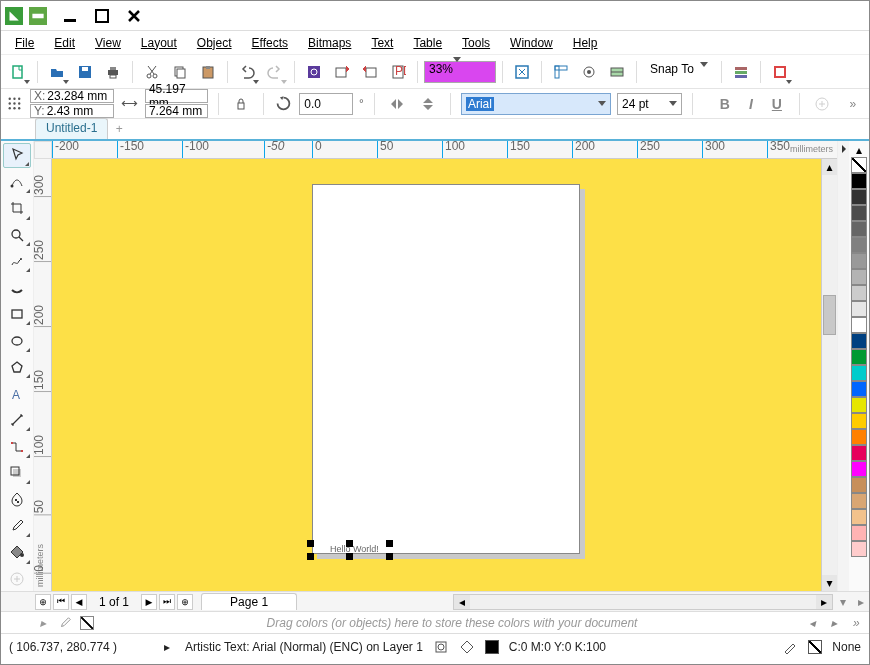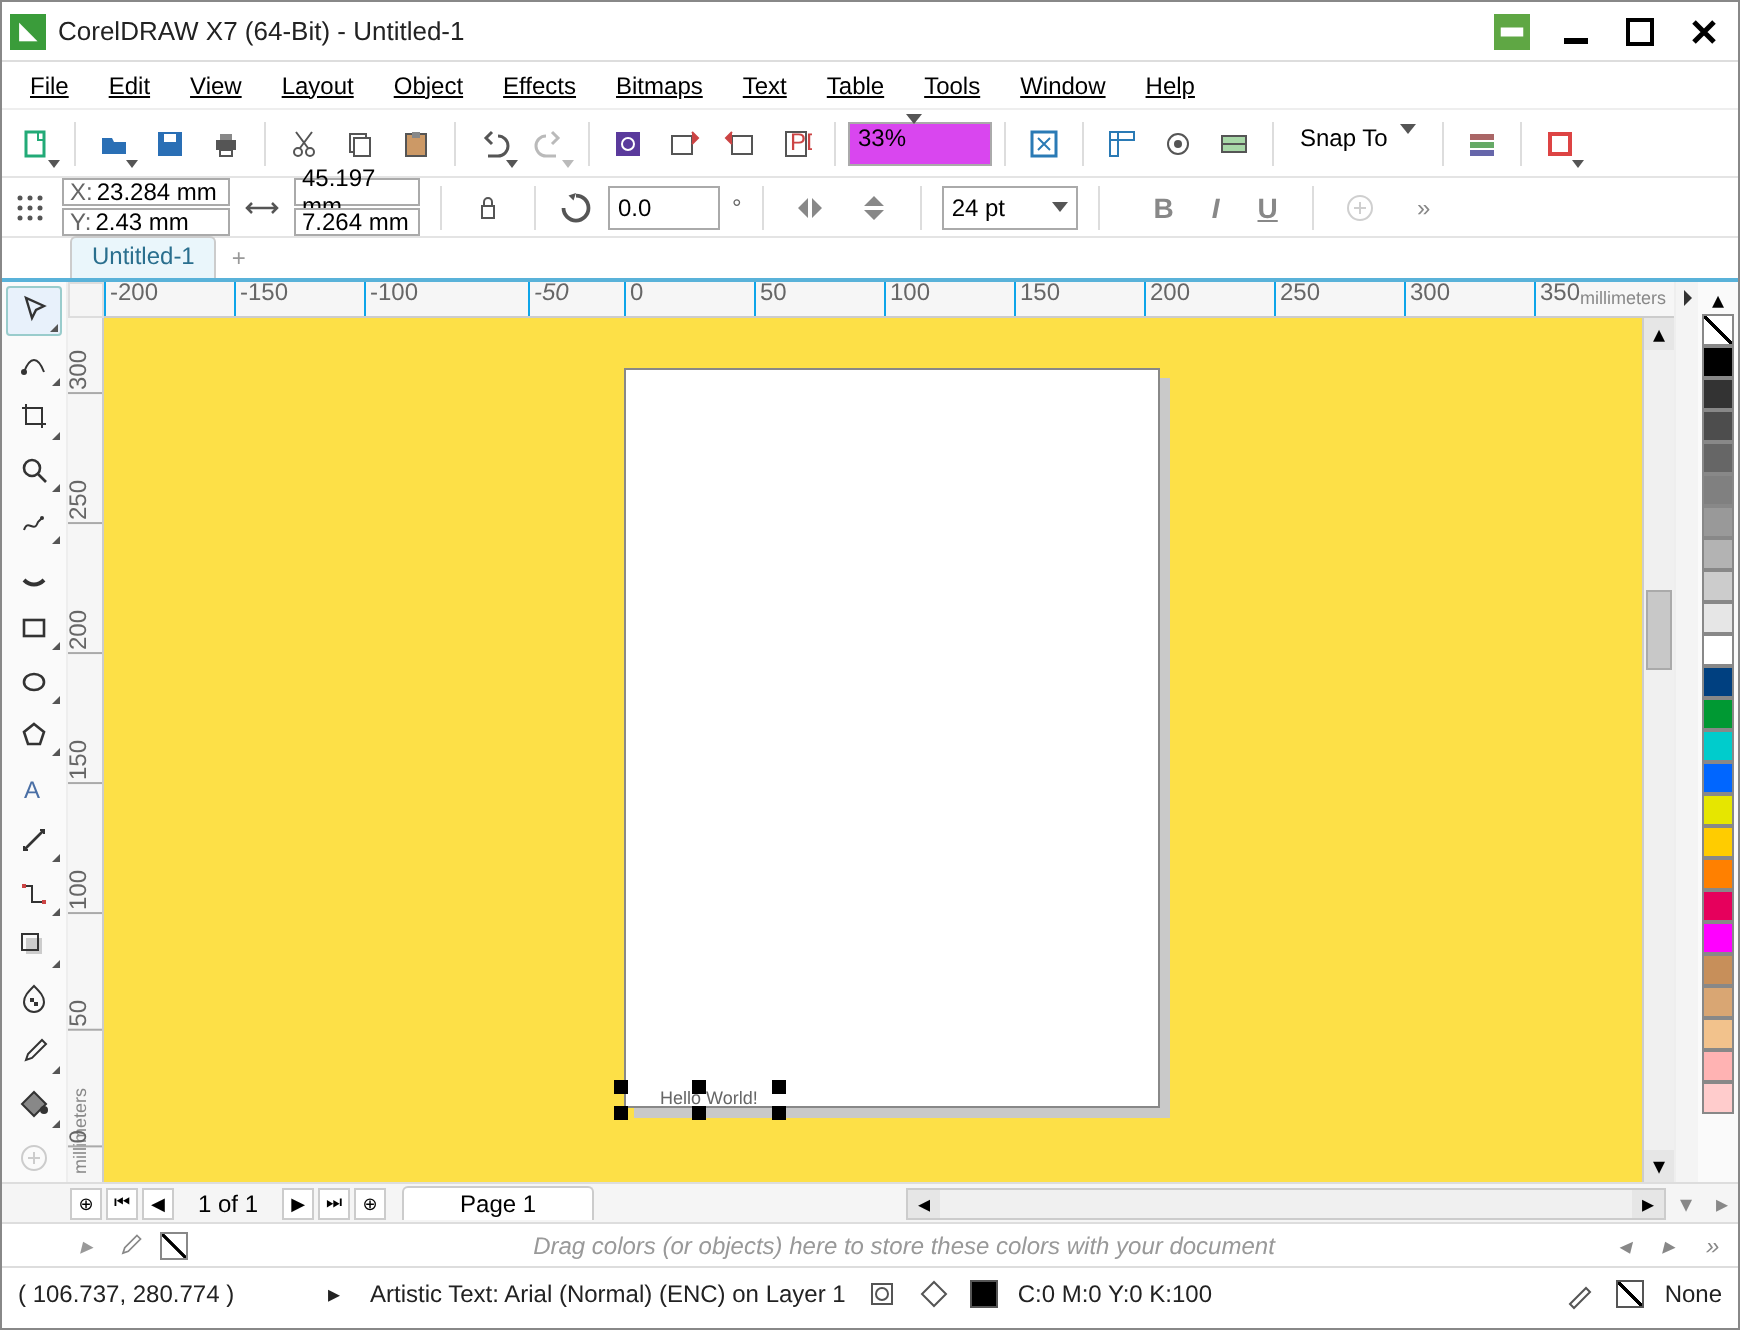--- a/index.html
+++ b/index.html
@@ -75,21 +75,20 @@
 .h-ruler .unit-label { position:absolute; right:4px; top:3px; font-size:9px; color:#888; }
 .vscroll { width:16px; background:#f0f0f0; border-left:1px solid #ccc; display:flex; flex-direction:column; }
 .vscroll .arrow { height:16px; display:flex; align-items:center; justify-content:center; background:#e6e6e6; }
 .vscroll .thumb { height:40px; background:#c8c8c8; margin:120px 1px 0 1px; border:1px solid #aaa; }
 </style>
 </head>
 <body>
 
 <div class="titlebar">
   <span class="app-icon">◣</span>
-  <span class="title-text">CorelDRAW X7 (64-Bit) - Untitled-1</span>
   <span class="win-icons">
     <span class="badge-icon">
         <svg viewBox="0 0 16 16">
           <rect x="3" y="6" width="10" height="4" fill="#fff"></rect>
         </svg>
       </span>
     <span class="win-btn">
         <svg width="14" height="14" viewBox="0 0 14 14">
           <rect x="1" y="10" width="12" height="3" fill="#000"></rect>
         </svg>
@@ -321,20 +320,24 @@
       <svg viewBox="0 0 16 16">
         <path d="M7 3v10l-5-5zM9 3v10l5-5z" fill="#888"></path>
       </svg>
     </span>
   <span class="tool-btn">
       <svg viewBox="0 0 16 16">
         <path d="M3 7h10l-5-5zM3 9h10l-5 5z" fill="#888"></path>
       </svg>
     </span>
   <div class="sep"></div>
+  <div class="font-select">
+      <span class="sel-text">Arial</span>
+      <span class="select-caret"></span>
+    </div>
   <div class="font-size">
       <span>24 pt</span>
       <span class="select-caret"></span>
     </div>
   <div class="sep"></div>
   <div class="biu">
     <span class="tool-btn">B</span>
     <span class="tool-btn" style="font-style:italic">I</span>
     <span class="tool-btn" style="text-decoration:underline">U</span>
   </div>

